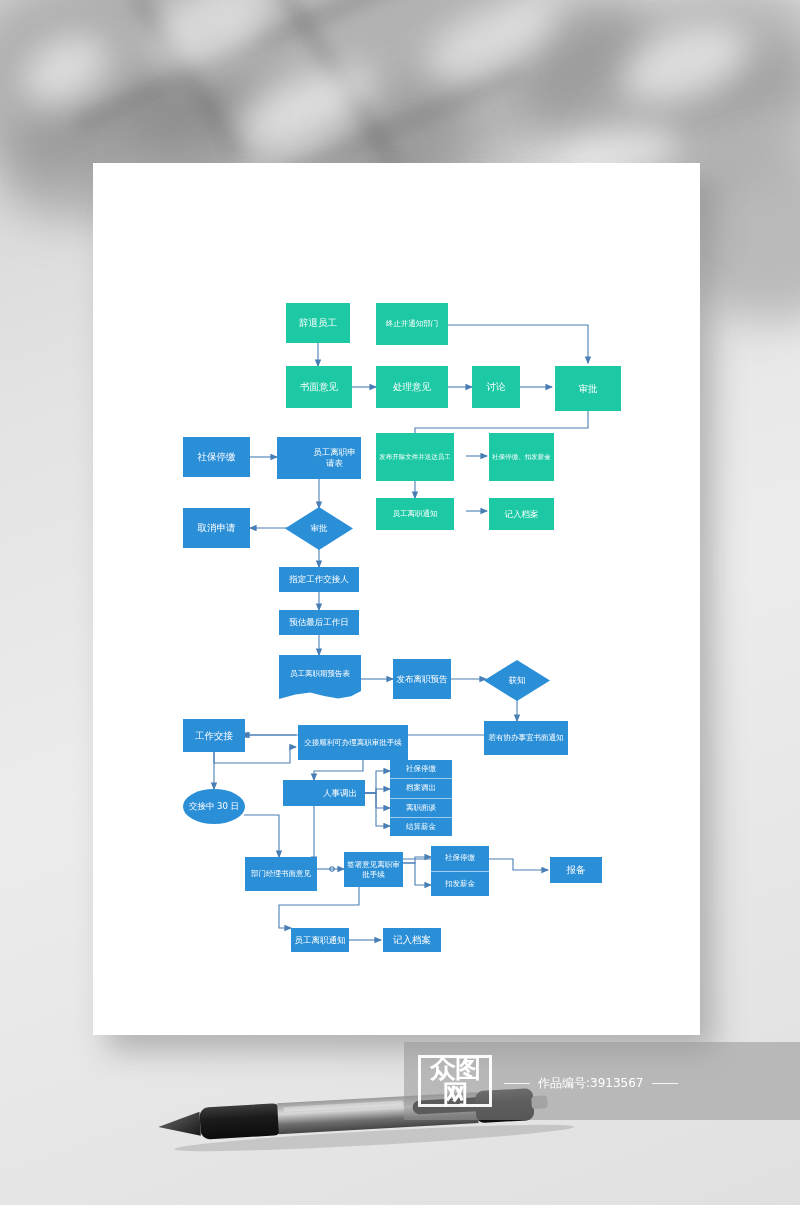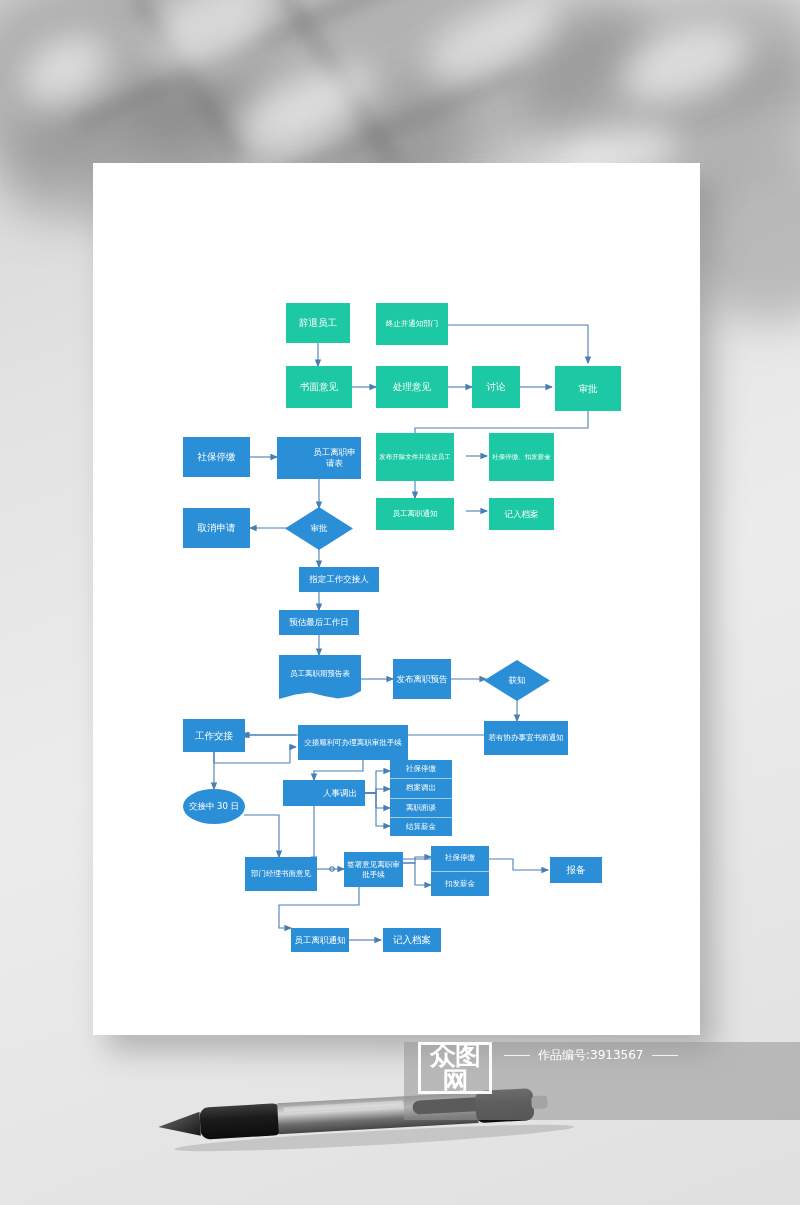--- a/index.html
+++ b/index.html
@@ -134,21 +134,21 @@
   #pen {
     position: absolute; left: 158px; top: 1085px;
     width: 430px; height: 62px; transform: rotate(-3.2deg);
   }
 
   
   #watermark {
     position: absolute; left: 404px; top: 1042px;
     width: 396px; height: 78px;
     background: rgba(150,150,150,0.55);
-    display: flex; align-items: flex-start; padding-left: 14px;
+    display: flex; align-items: center; padding-left: 14px;
   }
   #wm-logo {
     width: 74px; height: 52px; border: 3px solid rgba(255,255,255,0.95);
     position: relative; flex: none; margin-right: 12px;
   }
   #wm-logo .g {
     position: absolute; color: #fff; font-size: 26px; font-weight: bold;
     left: 0; right: 0; top: 50%; transform: translateY(-50%);
     text-align: center; letter-spacing: -1px; line-height: 1;
   }
@@ -316,21 +316,21 @@
 
     <div class="node blue fs9" style="left:90px; top:345px; width:67px; height:40px;">
       <span>取消申请</span>
     </div>
 
     <div class="diamond" style="left:192px; top:344px; width:68px; height:43px;">
       <div class="shape"></div>
       <div class="lbl">审批</div>
     </div>
 
-    <div class="node blue fs8" style="left:186px; top:404px; width:80px; height:25px;margin-left:20px;">
+    <div class="node blue fs8" style="left:186px; top:404px; width:80px; height:25px;">
       <span>指定工作交接人</span>
     </div>
 
     <div class="node blue fs8" style="left:186px; top:447px; width:80px; height:25px;">
       <span>预估最后工作日</span>
     </div>
 
     <div class="docshape" style="left:186px; top:492px; width:82px; height:44px;">
       <div class="shape"></div>
       <div class="lbl">员工离职期预告表</div>

